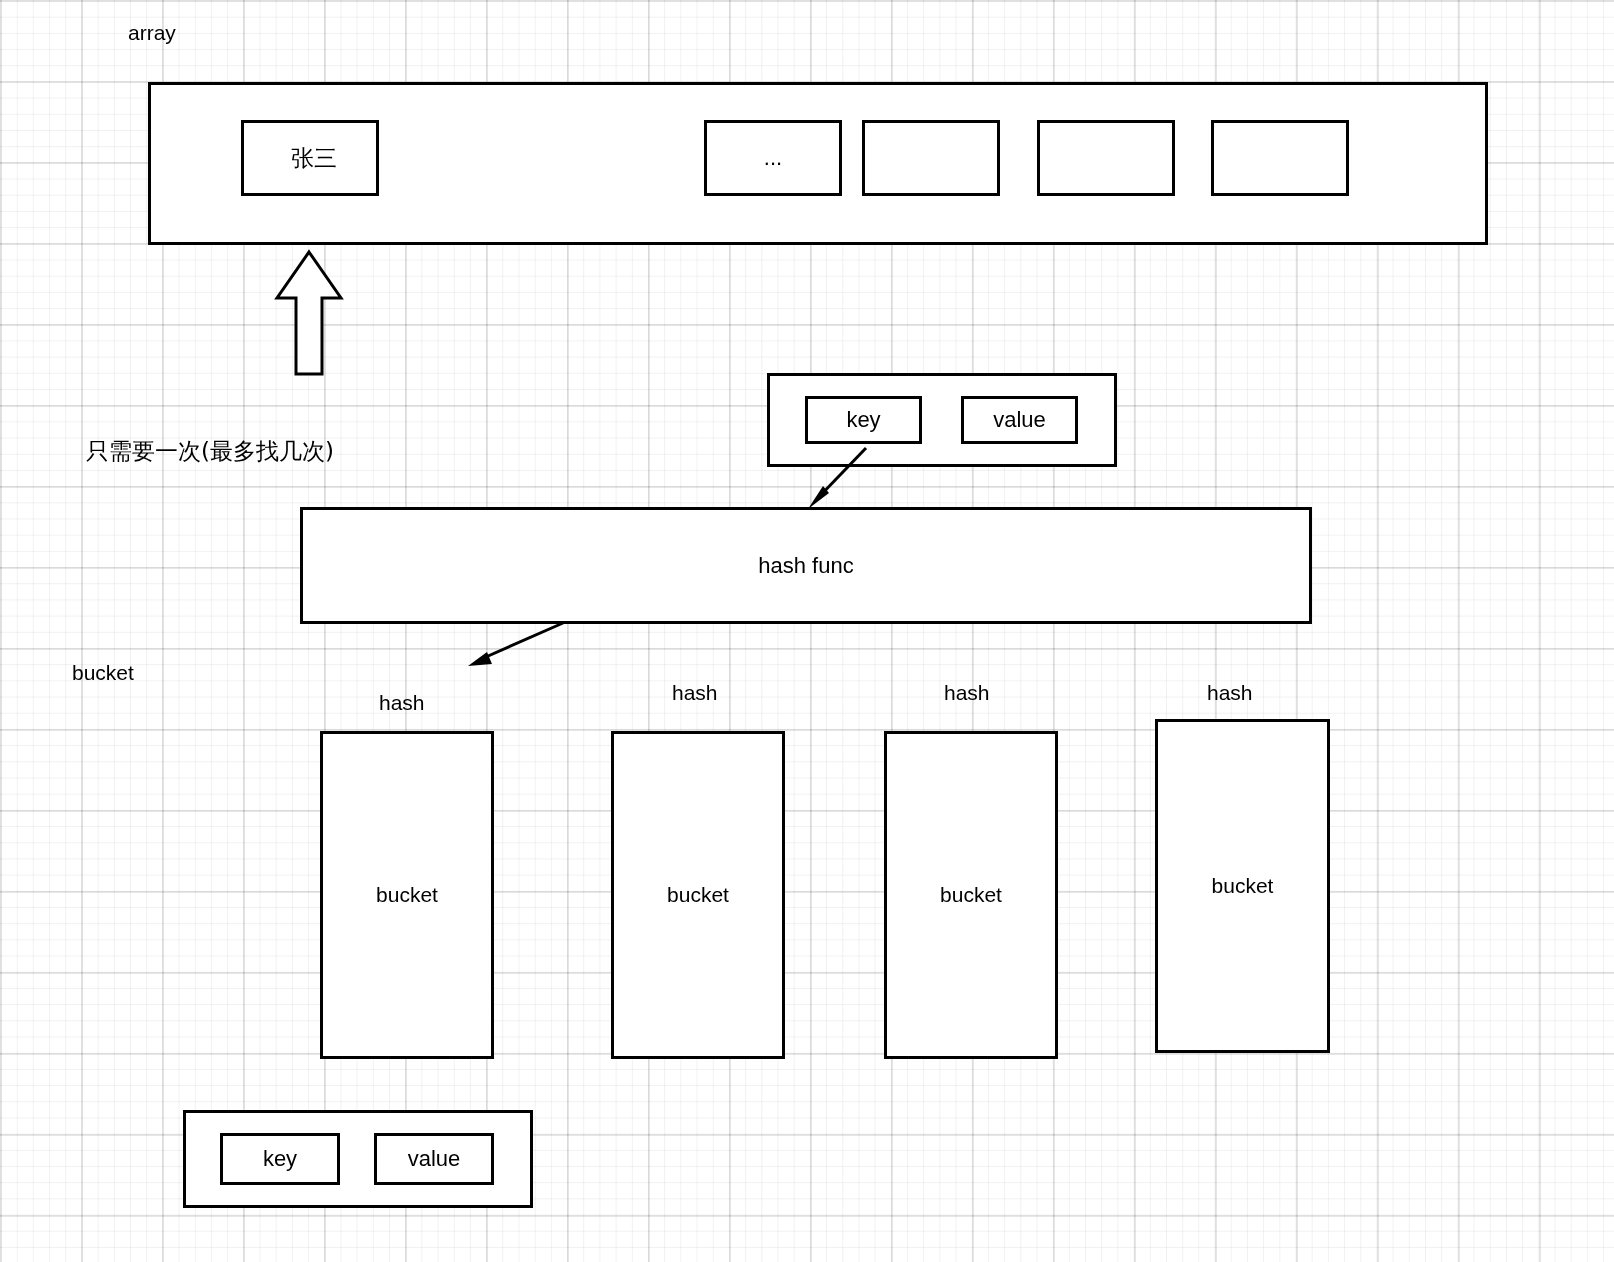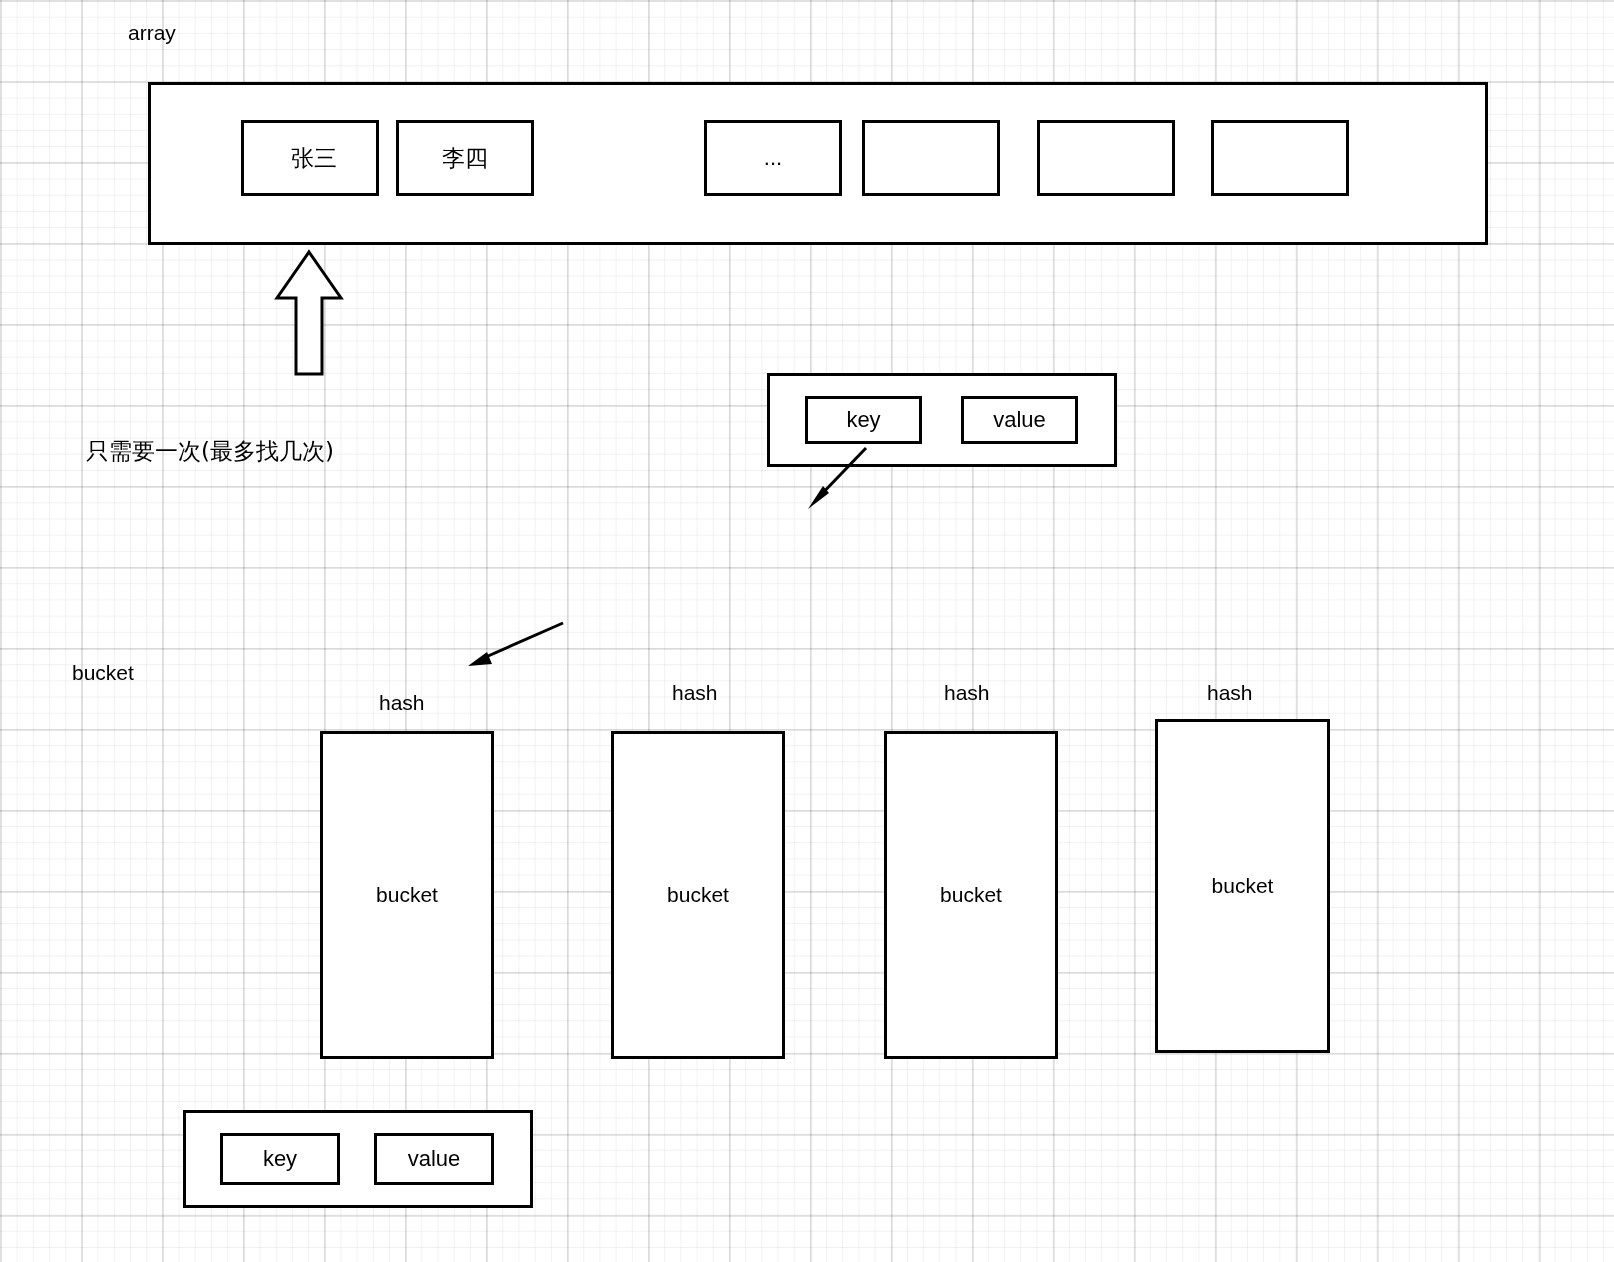--- a/index.html
+++ b/index.html
@@ -96,32 +96,32 @@
 </head>
 <body>
 
 <div id="canvas">
 
   <div class="lbl" style="left:80px; top:22px;margin-left:48px;">array</div>
 
   <div class="box" style="left:148px; top:82px; width:1340px; height:163px;"></div>
 
   <div class="cell cell-cn" style="left:241px; top:120px; width:138px; height:76px;padding-left:8px;">张三</div>
-  <div class="cell cell-cn" style="left:396px; top:120px; width:138px; height:76px;">李四</div>
   <div class="cell" style="left:704px; top:120px; width:138px; height:76px;">...</div>
   <div class="cell" style="left:862px; top:120px; width:138px; height:76px;"></div>
   <div class="cell" style="left:1037px; top:120px; width:138px; height:76px;"></div>
   <div class="cell" style="left:1211px; top:120px; width:138px; height:76px;"></div>
 
   <div class="lbl-cn" style="left:86px; top:440px;">只需要一次(最多找几次)</div>
 
   <div class="box" style="left:767px; top:373px; width:350px; height:94px;"></div>
   <div class="cell" style="left:805px; top:396px; width:117px; height:48px;">key</div>
   <div class="cell" style="left:961px; top:396px; width:117px; height:48px;">value</div>
 
+  <div class="hashfunc" style="left:300px; top:507px; width:1012px; height:117px;">hash func</div>
 
   <div class="lbl" style="left:72px; top:662px;">bucket</div>
 
   <div class="lbl" style="left:379px; top:692px;">hash</div>
   <div class="lbl" style="left:672px; top:682px;">hash</div>
   <div class="lbl" style="left:944px; top:682px;">hash</div>
   <div class="lbl" style="left:1207px; top:682px;">hash</div>
 
   <div class="bucket" style="left:320px; top:731px; width:174px; height:328px;">bucket</div>
   <div class="bucket" style="left:611px; top:731px; width:174px; height:328px;">bucket</div>

